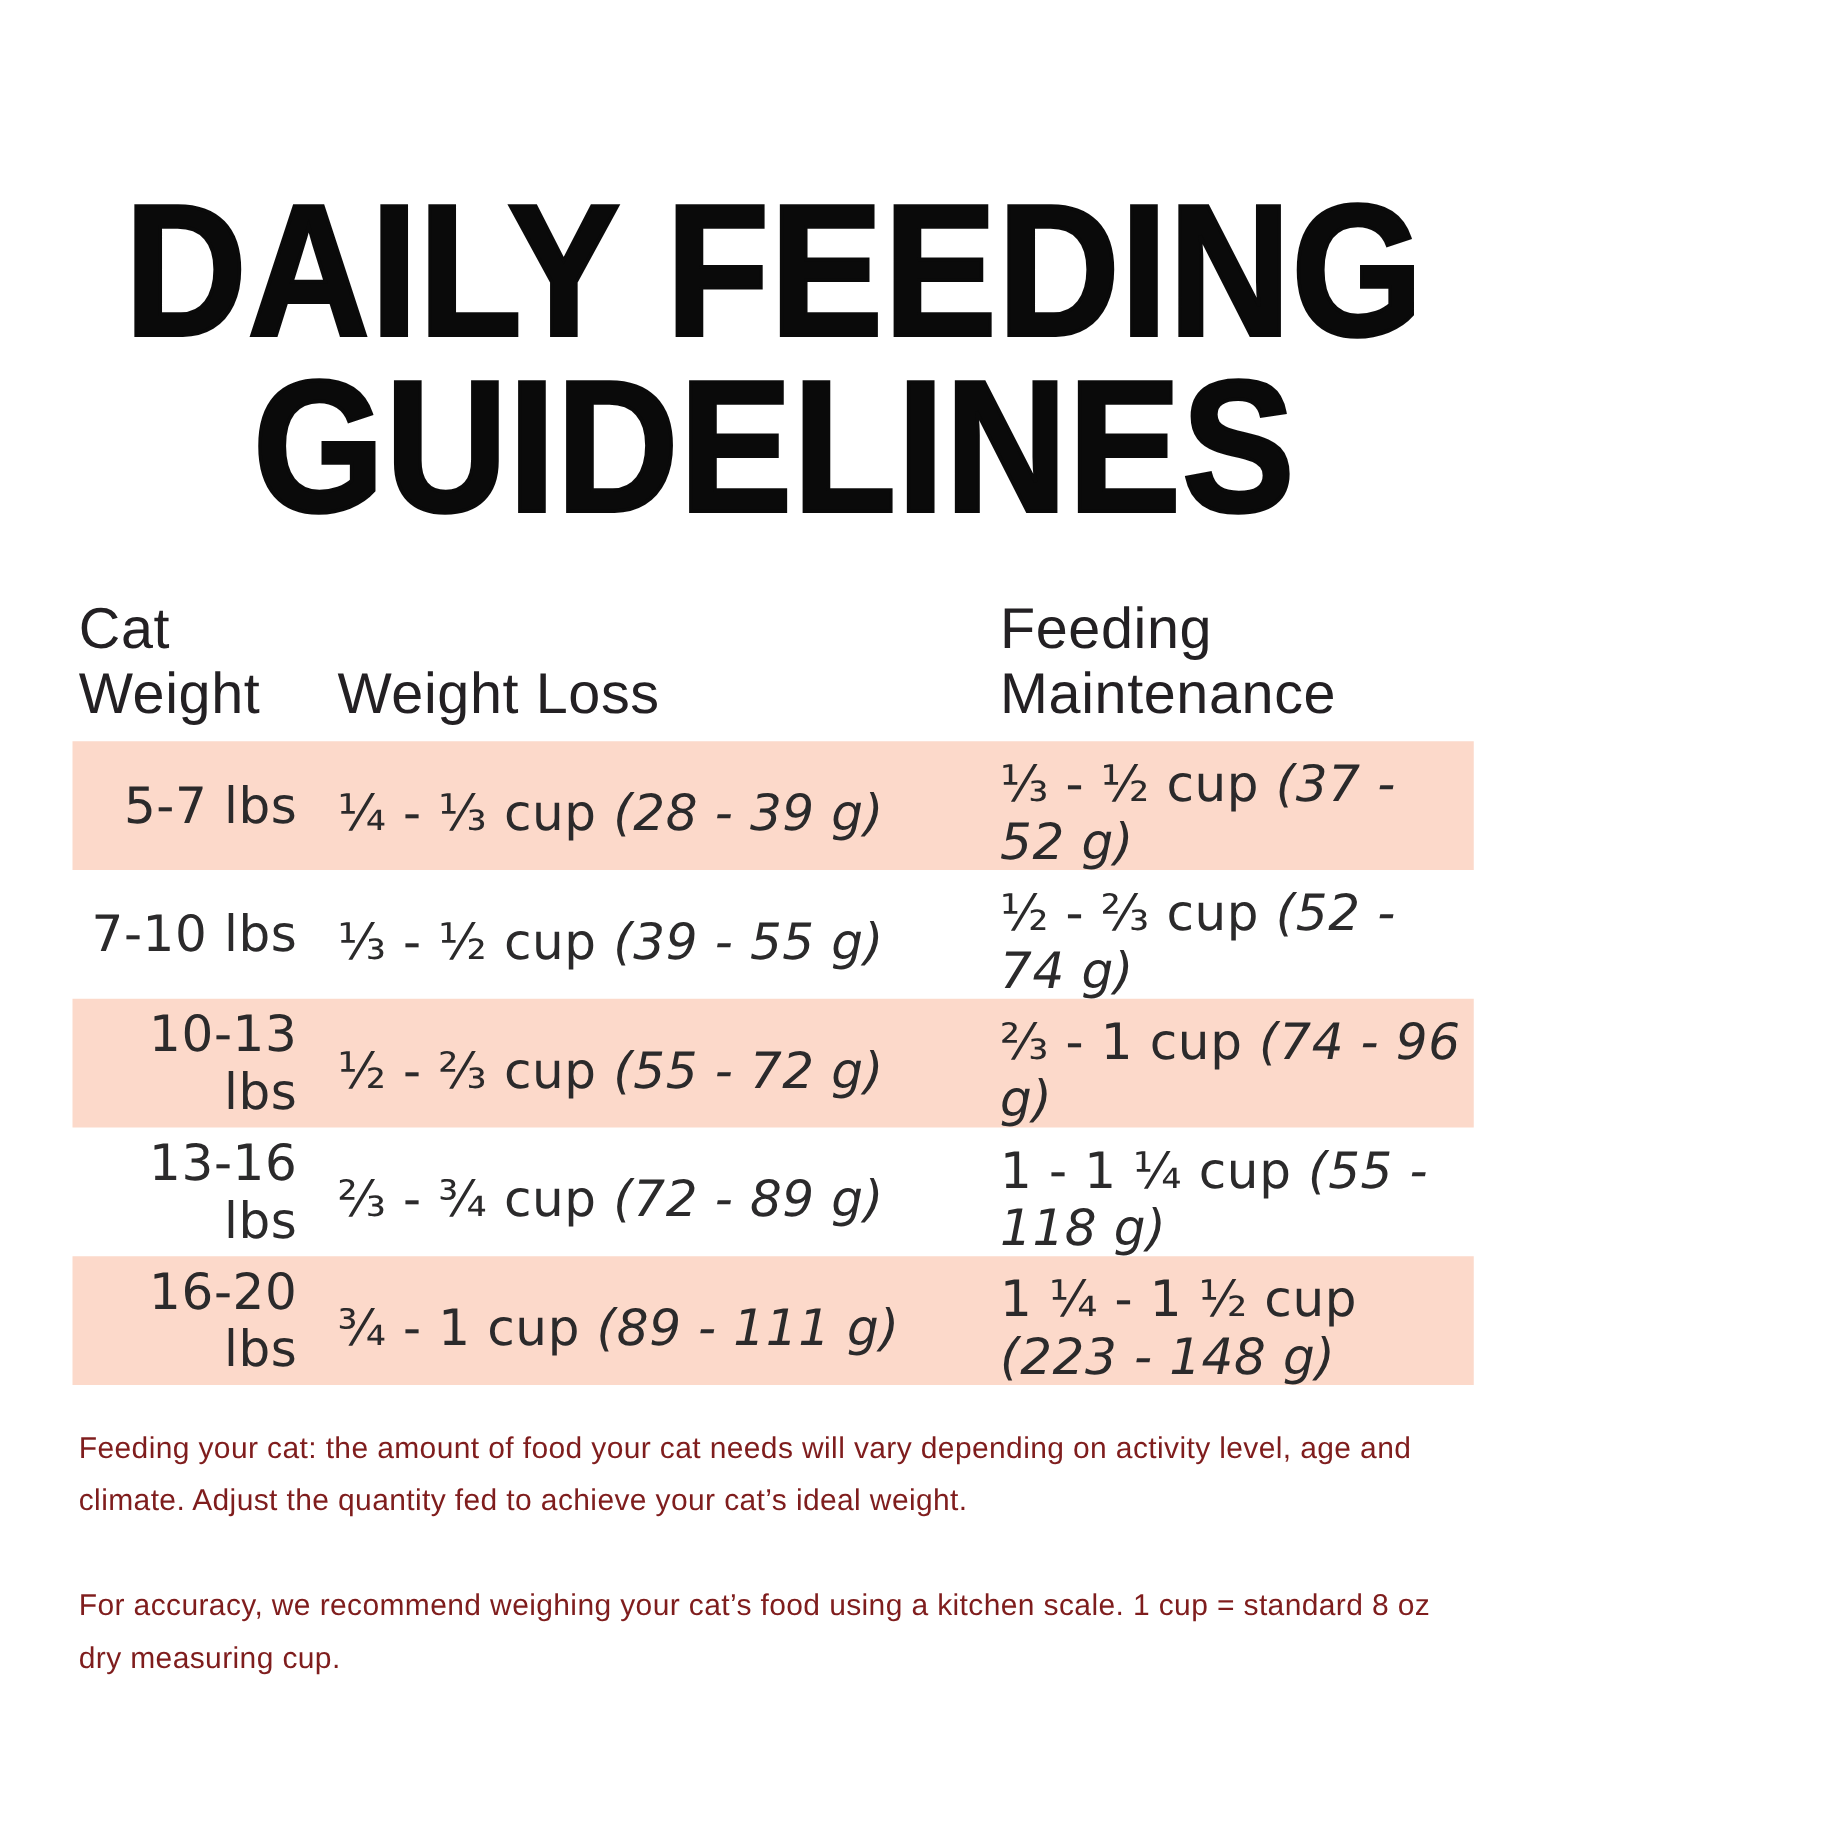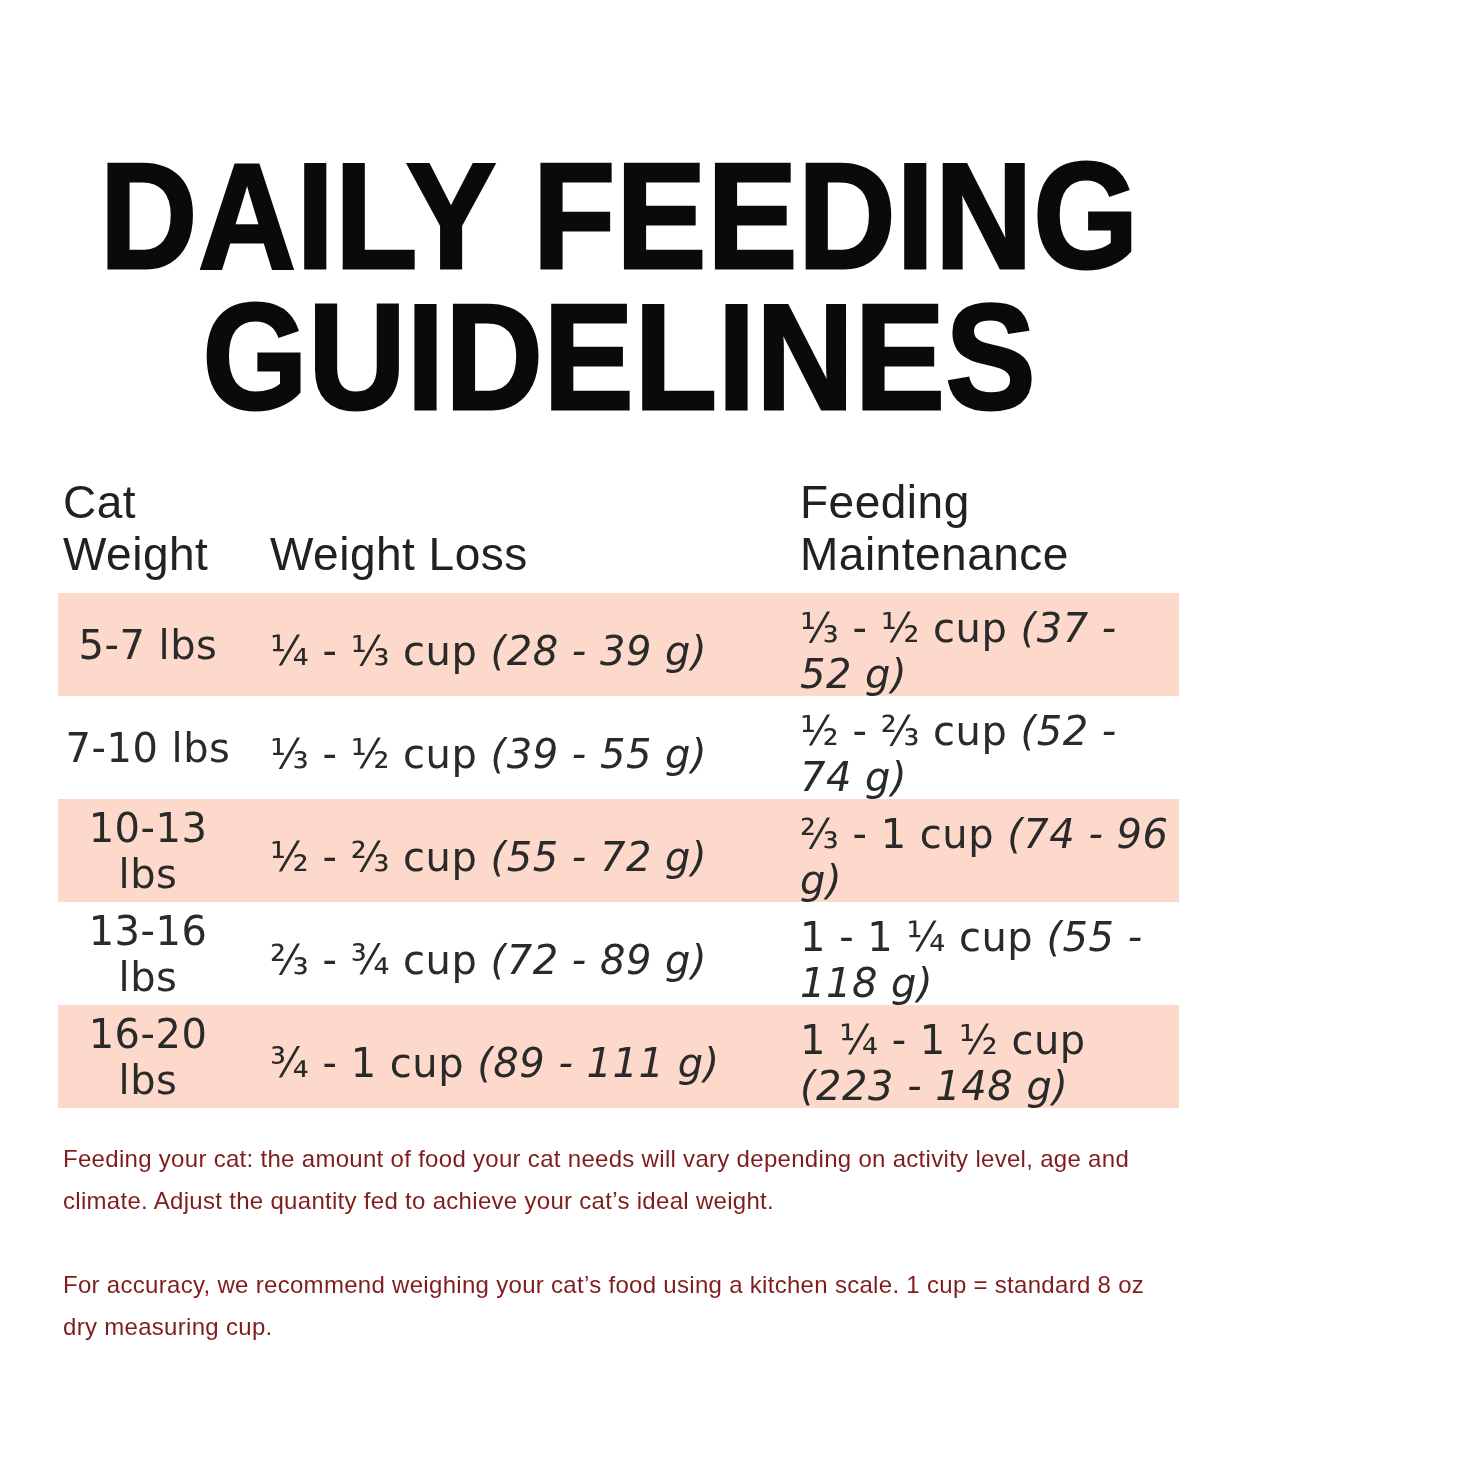--- a/index.html
+++ b/index.html
@@ -55,21 +55,21 @@
     grid-template-columns: 180px 530px 1fr;
     height: 103px;
     align-items: center;
   }
   .tr.highlight { background: var(--row-highlight, #fcd9ca); }
   .td {
     font-size: 40px;
     letter-spacing: 0.5px;
     color: var(--text-color, #2b2a2b);
   }
-  .td-col1 { text-align: center; }
+  .td-col1 { text-align: right; }
   .td-col2, .td-col3 { padding-left: 32px; margin-top: 12px; }
   .grams { font-style: italic; }
 
   .note {
     margin: 0 60px 0 63px;
     font-family: "Liberation Sans", sans-serif;
     font-size: 24px;
     line-height: 42px;
     letter-spacing: 0.3px;
     color: #7f1d1d;

